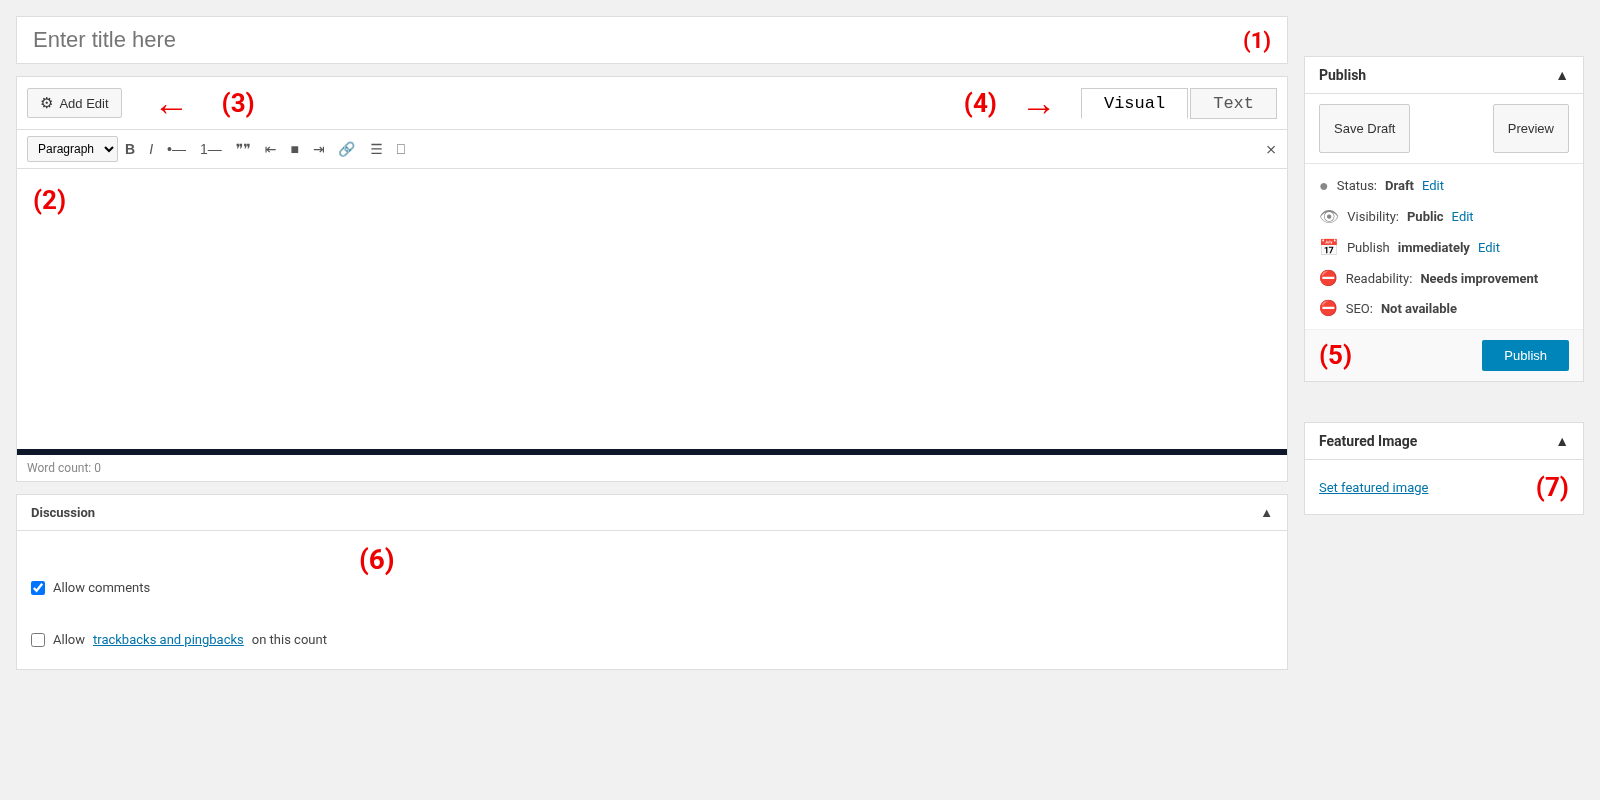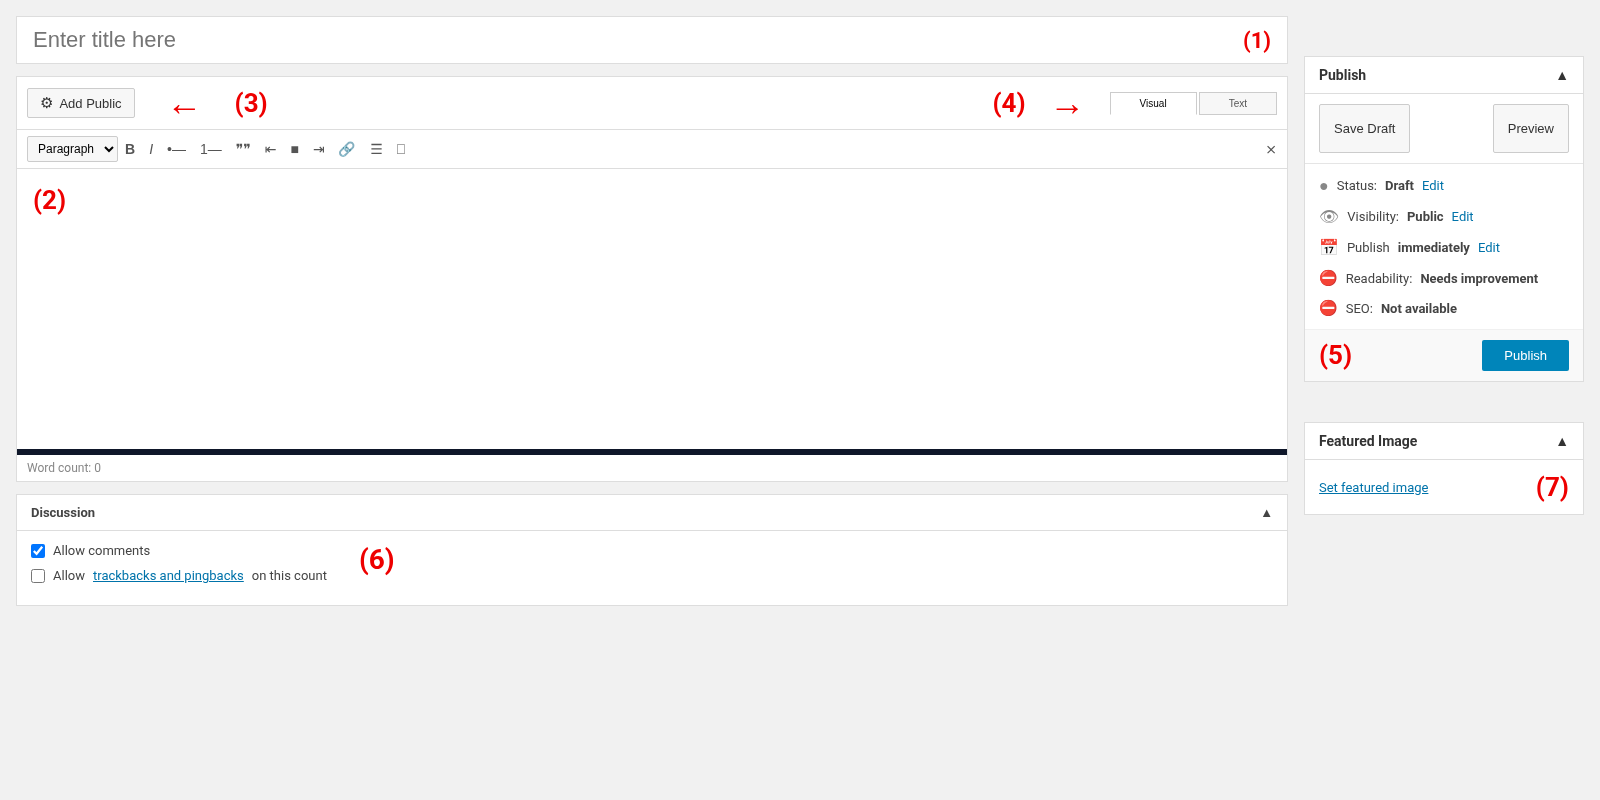--- a/index.html
+++ b/index.html
@@ -75,24 +75,25 @@
       color: #333;
       border-radius: 2px;
     }
     .tab-group {
       display: flex;
       gap: 2px;
     }
     .tab-btn {
       background: #f7f7f7;
       border: 1px solid #ccc;
-      padding: 5px 29px;
-      cursor: pointer;
-      font-size: 10px;
+      padding: 5px 22px;
+      cursor: pointer;
+      font-size: 17px;
       color: #555;
+      font-family: Liberation Mono, monospace;
     }
     .tab-btn.active {
       background: #fff;
       border-bottom-color: #fff;
       color: #000;
     }
 
     
     .format-toolbar {
       display: flex;
@@ -158,20 +159,21 @@
     }
     .discussion-body {
       padding: 12px 14px;
     }
     .checkbox-row {
       display: flex;
       align-items: center;
       gap: 8px;
       margin-bottom: 10px;
       font-size: 13px;
+      margin-top: 37px;
     }
     .checkbox-row input[type=checkbox] { width: 14px; height: 14px; }
     .link-blue { color: #0073aa; text-decoration: underline; cursor: pointer; }
 
     
     .panel {
       background: #fff;
       border: 1px solid #ddd;
       margin-bottom: 16px;
       margin-top: 40px;
@@ -270,21 +272,21 @@
       <input class="title-input" type="text" placeholder="Enter title here" style="">
       <span class="label-red">(1)</span>
     </div>
 
     <div class="editor-box">
 
       <div class="editor-toolbar-top">
         <div style="display:flex;align-items:center;gap:32px;">
           <button class="add-media-btn">
             <span style="font-size:15px;">⚙</span>
-            <span>Add Public</span>
+            <span>Add Edit</span>
           </button>
           <span class="arrow-red">←</span>
           <span class="annotation-red">(3)</span>
         </div>
         <div style="display:flex;align-items:center;gap:24px;">
           <span class="annotation-red">(4)</span>
           <span class="arrow-red">→</span>
           <div class="tab-group">
             <button class="tab-btn active">Visual</button>
             <button class="tab-btn">Text</button>

